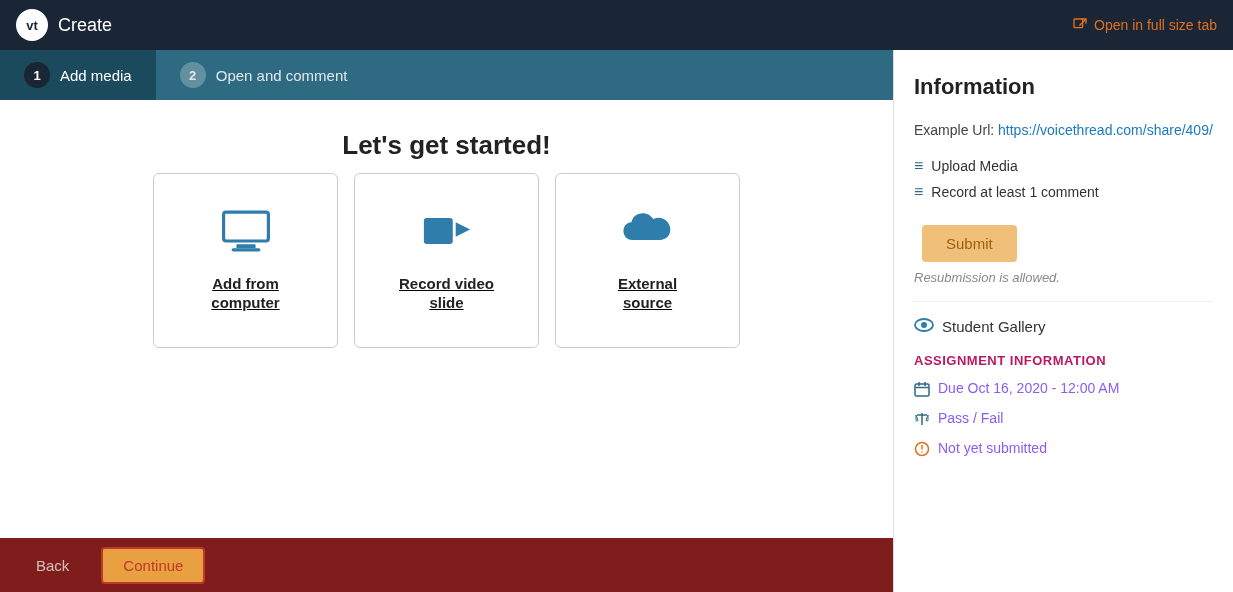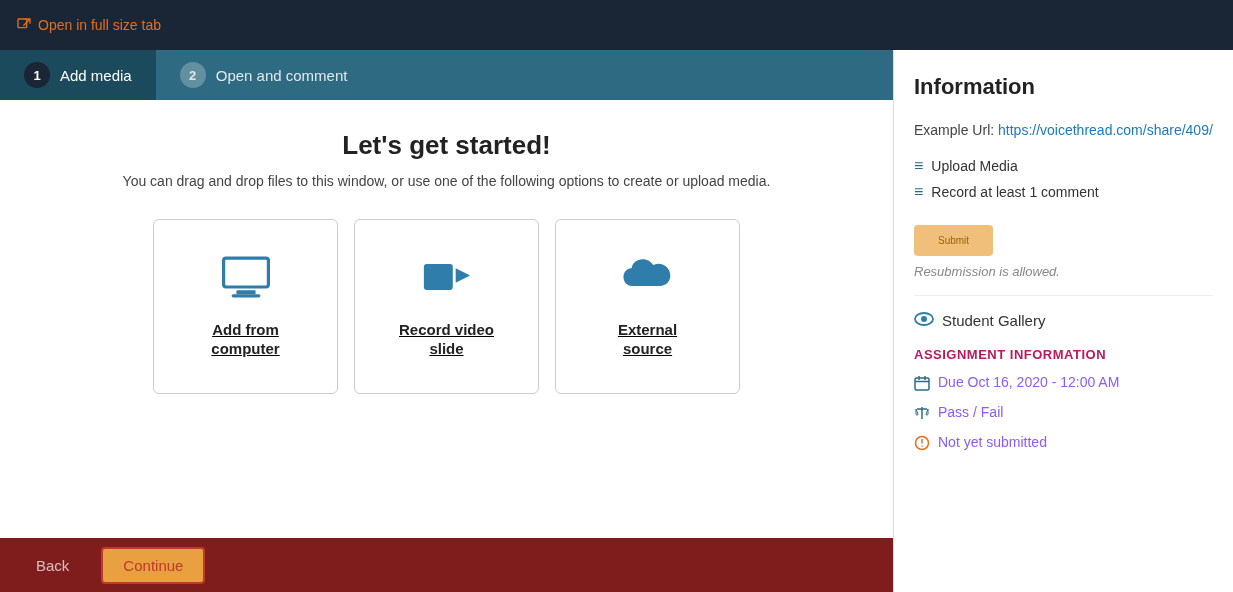--- a/index.html
+++ b/index.html
@@ -190,26 +190,26 @@
       gap: 8px;
       font-size: 14px;
       color: #333;
       margin-bottom: 8px;
     }
     .checklist-icon { color: #2e6b82; font-size: 16px; }
     .submit-btn {
       background: #f0c07a;
       border: none;
       color: #a06010;
-      font-size: 10px;
+      font-size: 15px;
       font-weight: 500;
       padding: 10px 24px;
       border-radius: 4px;
       cursor: pointer;
-      margin: 16px 0 8px;
+      margin: 16px 8px 8px;
     }
     .resubmission-text {
       font-size: 13px;
       color: #888;
       font-style: italic;
       margin-bottom: 16px;
     }
     .student-gallery-row {
       display: flex;
       align-items: center;
@@ -243,20 +243,26 @@
     
     .icon-computer svg,
     .icon-video svg,
     .icon-cloud svg,
     .icon-link svg { width: 52px; height: 44px; }
   </style>
 </head>
 <body>
 
 <div class="top-nav">
+  <div class="top-nav-left">
+    <div class="vt-logo">
+      <span>vt</span>
+    </div>
+    <span class="nav-title">Create</span>
+  </div>
   <a class="open-full-tab">
     <svg width="16" height="16" viewBox="0 0 24 24" fill="none" stroke="#e07020" stroke-width="2">
       <rect x="3" y="3" width="13" height="13" rx="1"></rect>
         <polyline points="14 3 21 3 21 10"></polyline>
         <line x1="11" y1="13" x2="21" y2="3"></line>
     </svg>
     <span>Open in full size tab</span>
   </a>
 </div>
 
@@ -274,21 +280,20 @@
       <div class="step step-2">
         <div class="step-num">
           <span>2</span>
         </div>
         <span>Open and comment</span>
       </div>
     </div>
 
     <div class="content-area">
       <h2 class="main-title">Let's get started!</h2>
-      <p class="main-subtitle">You can drag and drop files to this window, or use one of the following options to create or upload media.</p>
 
       <div class="upload-options">
 
         <div class="upload-card">
           <div class="card-icon icon-computer">
             <svg viewBox="0 0 64 55" fill="none" xmlns="http://www.w3.org/2000/svg">
               <rect x="4" y="4" width="56" height="36" rx="3" stroke="#2e7dab" stroke-width="4" fill="none"></rect>
               <rect x="20" y="44" width="24" height="5" rx="1" fill="#2e7dab"></rect>
               <rect x="14" y="49" width="36" height="4" rx="2" fill="#2e7dab"></rect>
             </svg>

